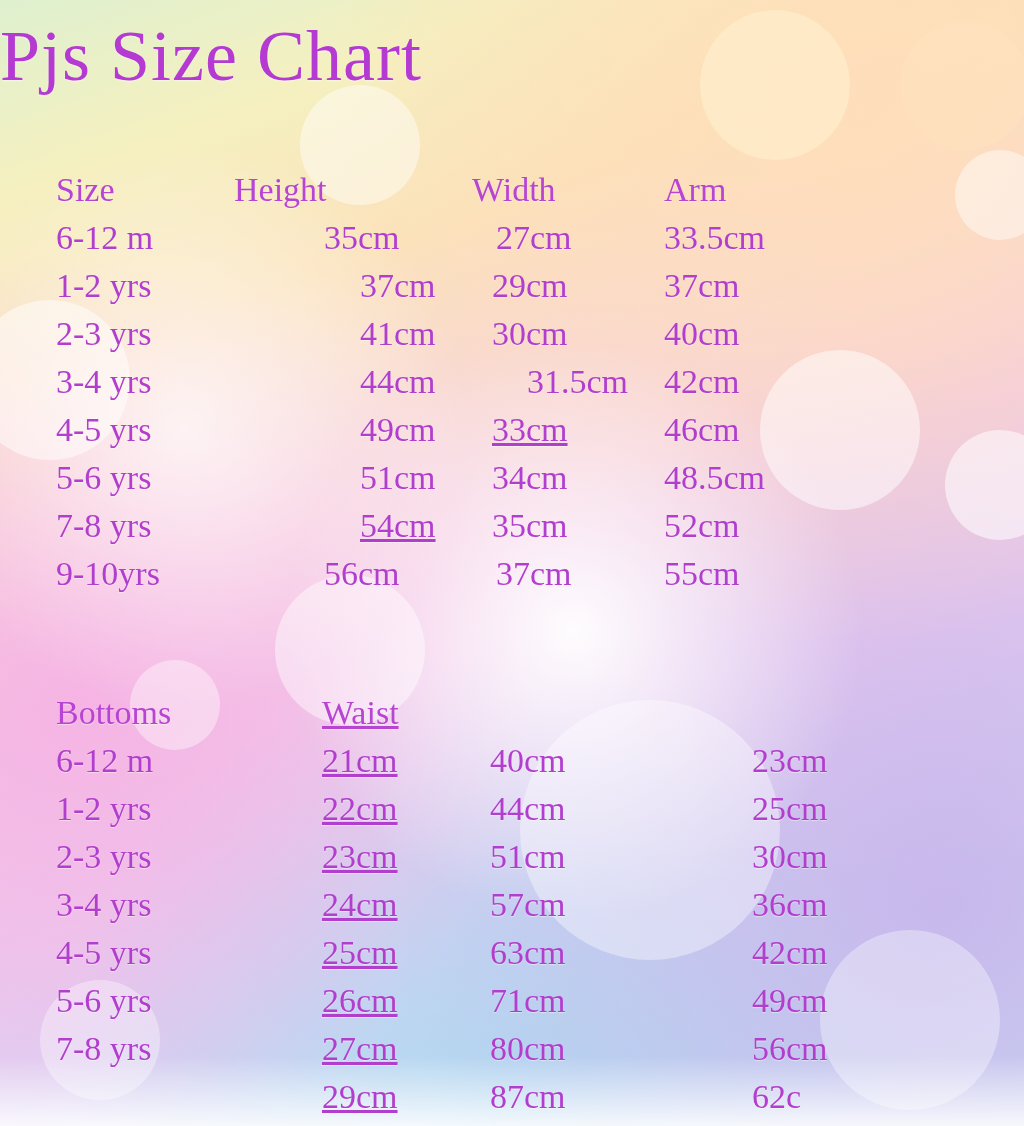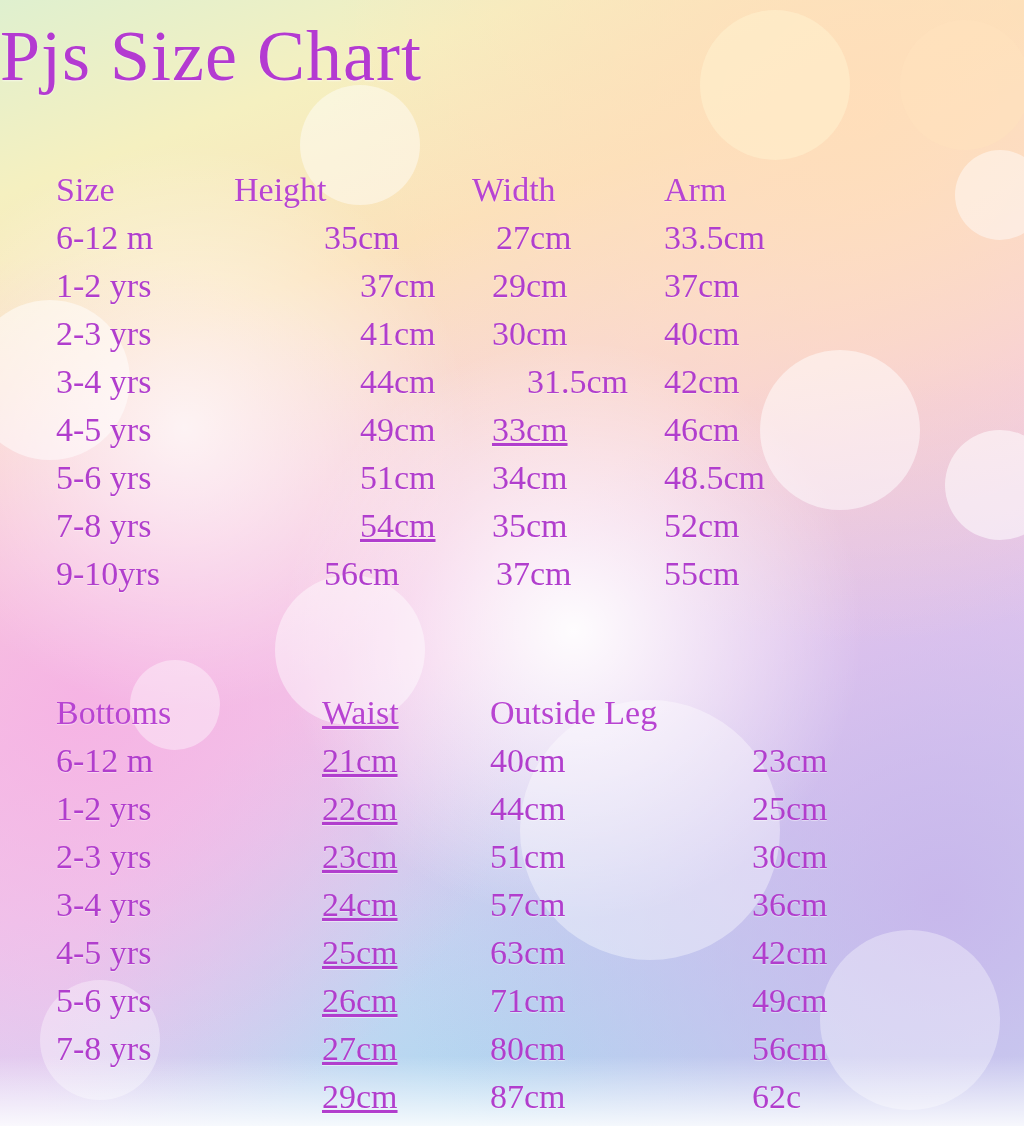--- a/index.html
+++ b/index.html
@@ -209,21 +209,20 @@
         <span class="cell c1">56cm</span>
         <span class="cell c2">37cm</span>
         <span class="cell c3">55cm</span>
       </div>
     </div>
 
     <div class="table-block" id="bottoms-block">
       <div class="row header-row">
         <span class="cell c0">Bottoms</span>
         <span class="cell c1">Waist</span>
-        <span class="cell c2">Outside Leg</span>
       </div>
 
       <div class="row b1">
         <span class="cell c0">6-12 m</span>
         <span class="cell c1">21cm</span>
         <span class="cell c2">40cm</span>
         <span class="cell c3">23cm</span>
       </div>
       <div class="row b2">
         <span class="cell c0">1-2 yrs</span>

